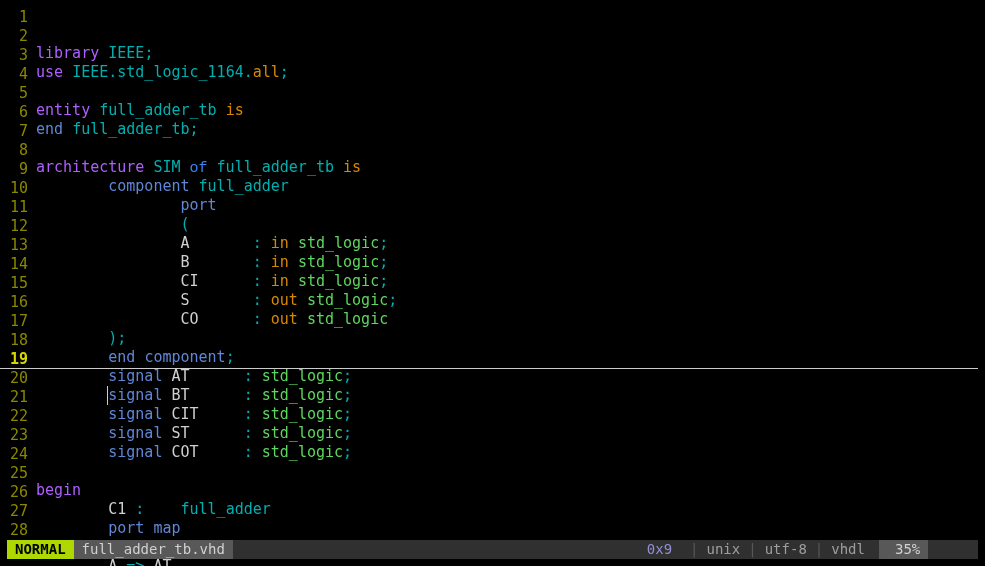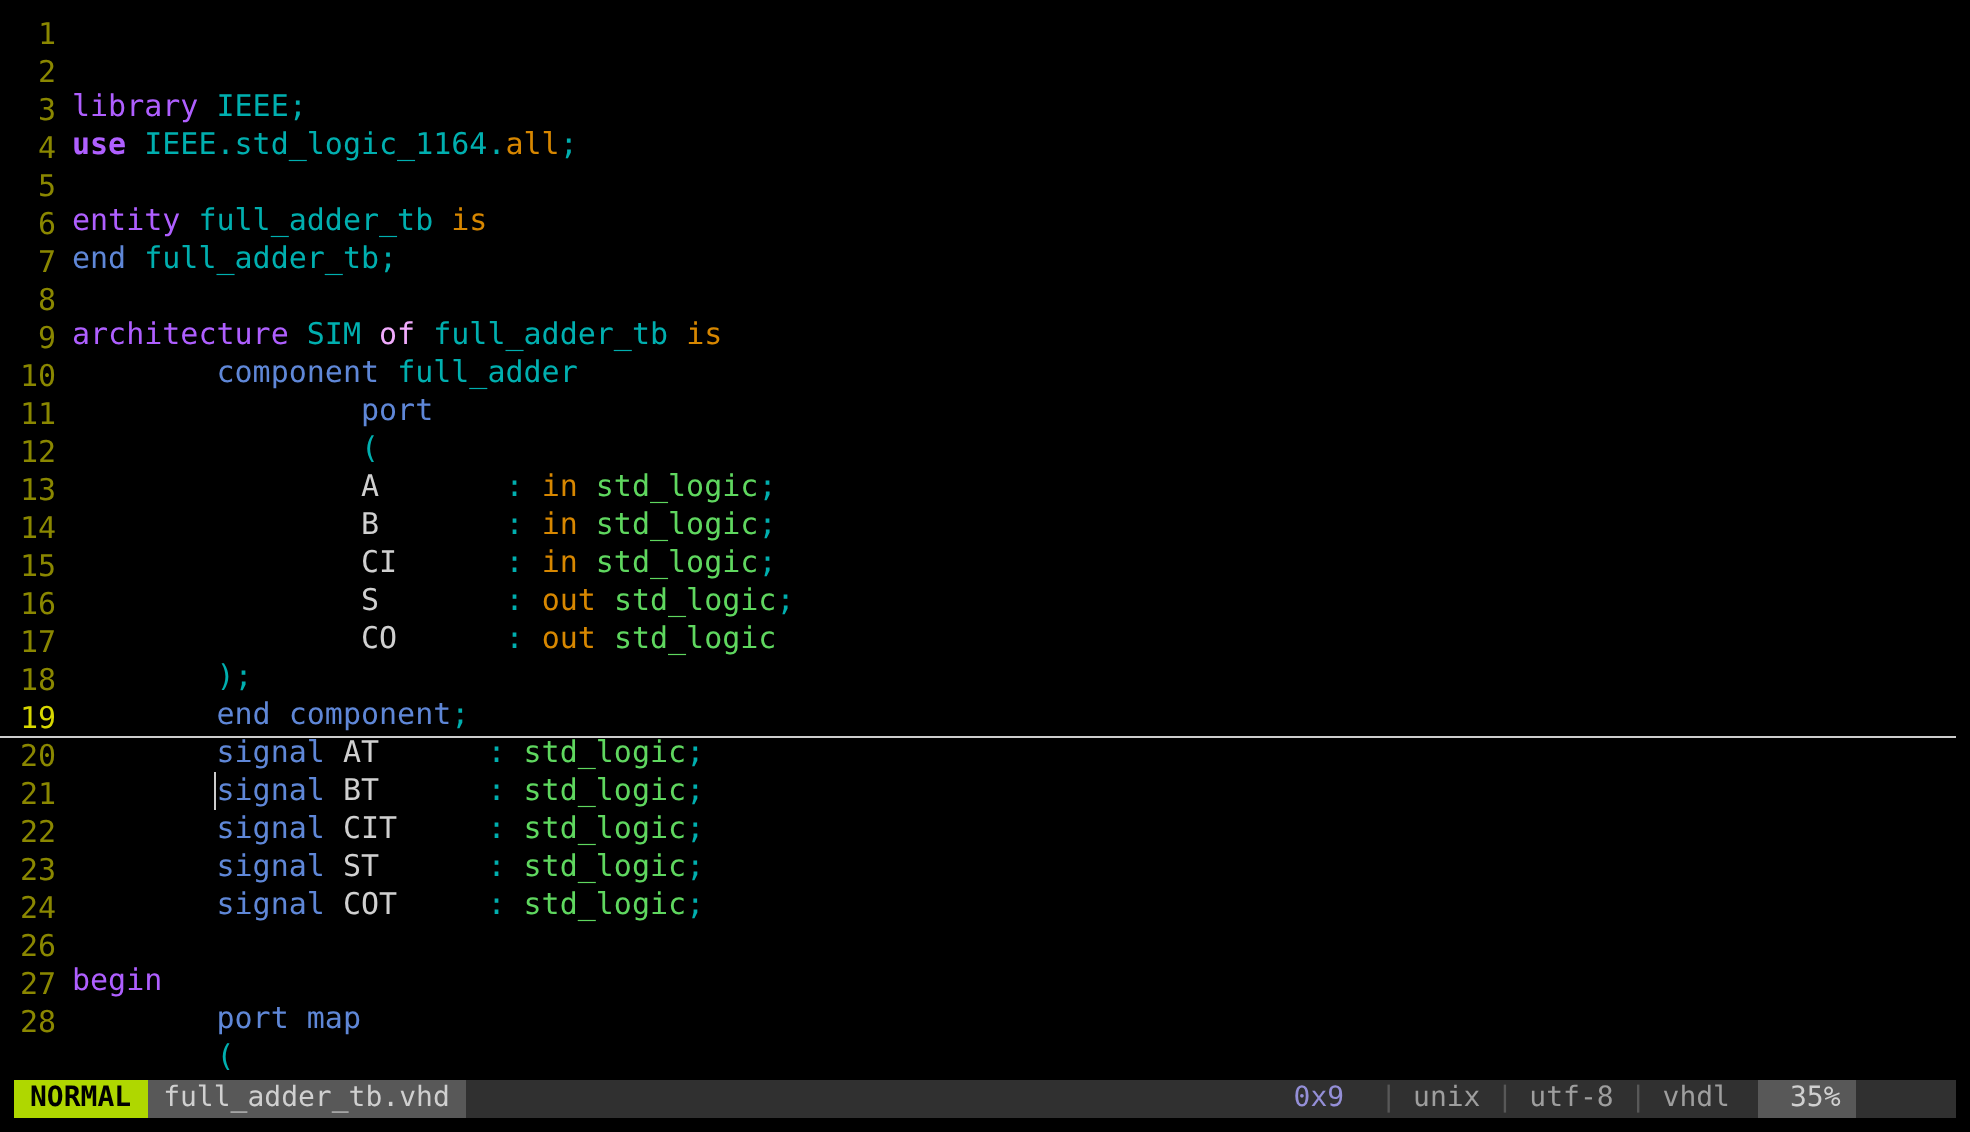--- a/index.html
+++ b/index.html
@@ -36,42 +36,42 @@
     pointer-events: none;
   }
   .lineno {
     width: 36px;
     text-align: right;
     color: #8a8700;
     padding-right: 8px;
     flex-shrink: 0;
     user-select: none;
   }
-  .lineno.cur { color: #d7d700; font-weight: normal; }
+  .lineno.cur { color: #d7d700; font-weight: bold; }
   .code { flex: 1; margin-top: 36px; }
   .cursor-col {
     display: inline-block;
     width: 1px;
     height: 19px;
     background: #ccc;
     vertical-align: top;
     margin-left: -1px;
   }
   
   .kw  { color: #af5fff; } 
   .kw2 { color: #5f87d7; } 
   .fn  { color: #00afaf; } 
   .id  { color: #d0d0d0; } 
   .ty  { color: #5fd75f; } 
   .io  { color: #d78700; } 
-  .of  { color: #f0abfc; } 
+  .of  { color: #3b82f6; font-family: Liberation Mono, monospace; } 
   .pun { color: #00afaf; }
   .semi{ color: #00afaf; }
   .dot { color: #00afaf; }
-  .use { color: #af5fff; font-weight: bold; }
+  .use { color: #af5fff; }
   .all { color: #d78700; }
   .arrow{ color: #00afaf; }
   .comma{ color: #00afaf; }
 
   .statusbar {
     position: absolute;
     bottom: 7px;
     left: 7px;
     right: 7px;
     height: 19px;
@@ -115,20 +115,21 @@
     <div class="line"><span class="lineno">15</span><span class="code"><span class="id">                </span><span class="id">CO      </span><span class="pun">:</span><span class="id"> </span><span class="io">out</span><span class="id"> </span><span class="ty">std_logic</span></span></div>
     <div class="line"><span class="lineno">16</span><span class="code"><span class="id">        </span><span class="pun">)</span><span class="semi">;</span></span></div>
     <div class="line"><span class="lineno">17</span><span class="code"><span class="id">        </span><span class="kw2">end</span><span class="id"> </span><span class="kw2">component</span><span class="semi">;</span></span></div>
     <div class="line"><span class="lineno">18</span><span class="code"><span class="id">        </span><span class="kw2">signal</span><span class="id"> </span><span class="id">AT      </span><span class="pun">:</span><span class="id"> </span><span class="ty">std_logic</span><span class="semi">;</span></span></div>
     <div class="line current"><span class="lineno cur">19</span><span class="code"><span class="id">        </span><span class="cursor-col"></span><span class="kw2">signal</span><span class="id"> </span><span class="id">BT      </span><span class="pun">:</span><span class="id"> </span><span class="ty">std_logic</span><span class="semi">;</span></span></div>
     <div class="line"><span class="lineno">20</span><span class="code"><span class="id">        </span><span class="kw2">signal</span><span class="id"> </span><span class="id">CIT     </span><span class="pun">:</span><span class="id"> </span><span class="ty">std_logic</span><span class="semi">;</span></span></div>
     <div class="line"><span class="lineno">21</span><span class="code"><span class="id">        </span><span class="kw2">signal</span><span class="id"> </span><span class="id">ST      </span><span class="pun">:</span><span class="id"> </span><span class="ty">std_logic</span><span class="semi">;</span></span></div>
     <div class="line"><span class="lineno">22</span><span class="code"><span class="id">        </span><span class="kw2">signal</span><span class="id"> </span><span class="id">COT     </span><span class="pun">:</span><span class="id"> </span><span class="ty">std_logic</span><span class="semi">;</span></span></div>
     <div class="line"><span class="lineno">23</span><span class="code"></span></div>
     <div class="line"><span class="lineno">24</span><span class="code"><span class="kw">begin</span></span></div>
+    <div class="line"><span class="lineno">25</span><span class="code"><span class="id">        </span><span class="id">C1 </span><span class="pun">:</span><span class="id">    </span><span class="fn">full_adder</span></span></div>
     <div class="line"><span class="lineno">26</span><span class="code"><span class="id">        </span><span class="kw2">port</span><span class="id"> </span><span class="kw2">map</span></span></div>
     <div class="line"><span class="lineno">27</span><span class="code"><span class="id">        </span><span class="pun">(</span></span></div>
     <div class="line"><span class="lineno">28</span><span class="code"><span class="id">        </span><span class="id">A </span><span class="arrow">=&gt;</span><span class="id"> </span><span class="id">AT</span><span class="comma">,</span></span></div>
   </div>
 
 <div class="statusbar">
   <div class="sb-seg sb-mode">NORMAL</div>
   <div class="sb-seg sb-file">full_adder_tb.vhd</div>
   <div class="sb-spacer"></div>
   <div class="sb-seg sb-hex">0x9</div>

